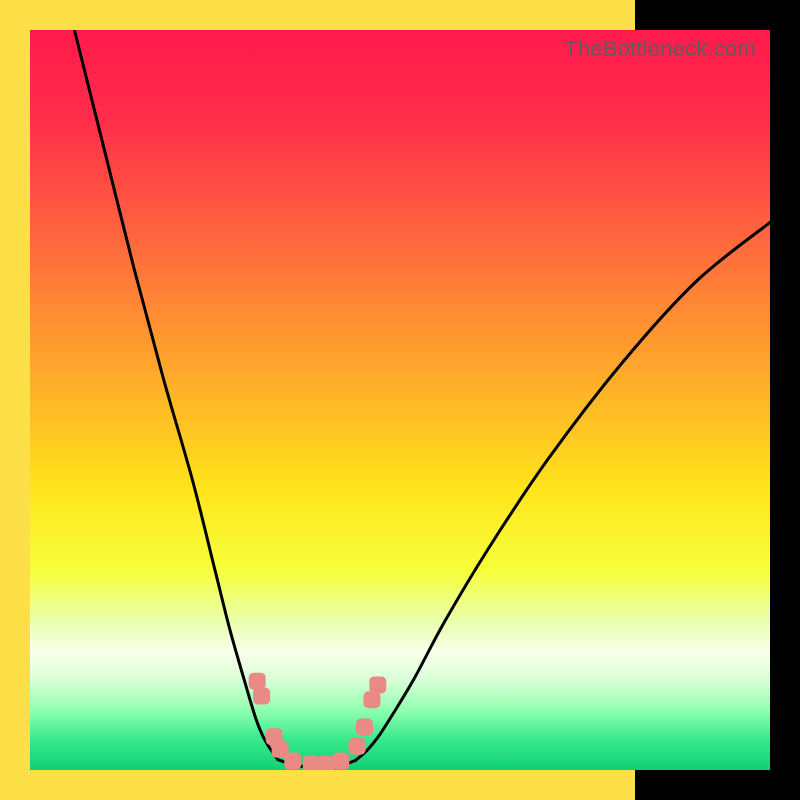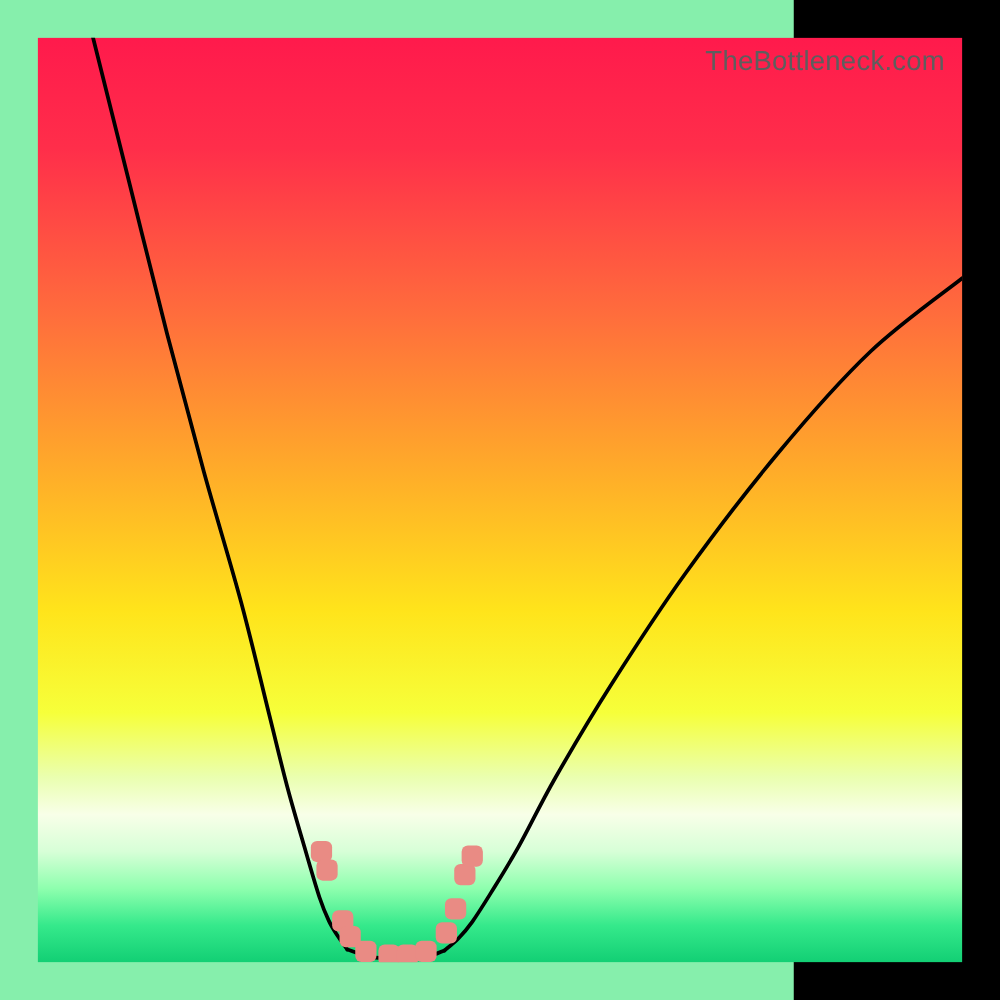--- a/index.html
+++ b/index.html
@@ -8,21 +8,21 @@
     width: 800px;
     height: 800px;
     overflow: hidden;
     background: #000;
     font-family: Arial, Helvetica, sans-serif;
   }
   .frame {
     position: relative;
     width: 635px;
     height: 800px;
-    background: #86efac;
+    background: #fde047;
     text-decoration: underline;
   }
   .plot {
     position: absolute;
     left: 30px;
     top: 30px;
     width: 740px;
     height: 740px;
     overflow: hidden;
   }

